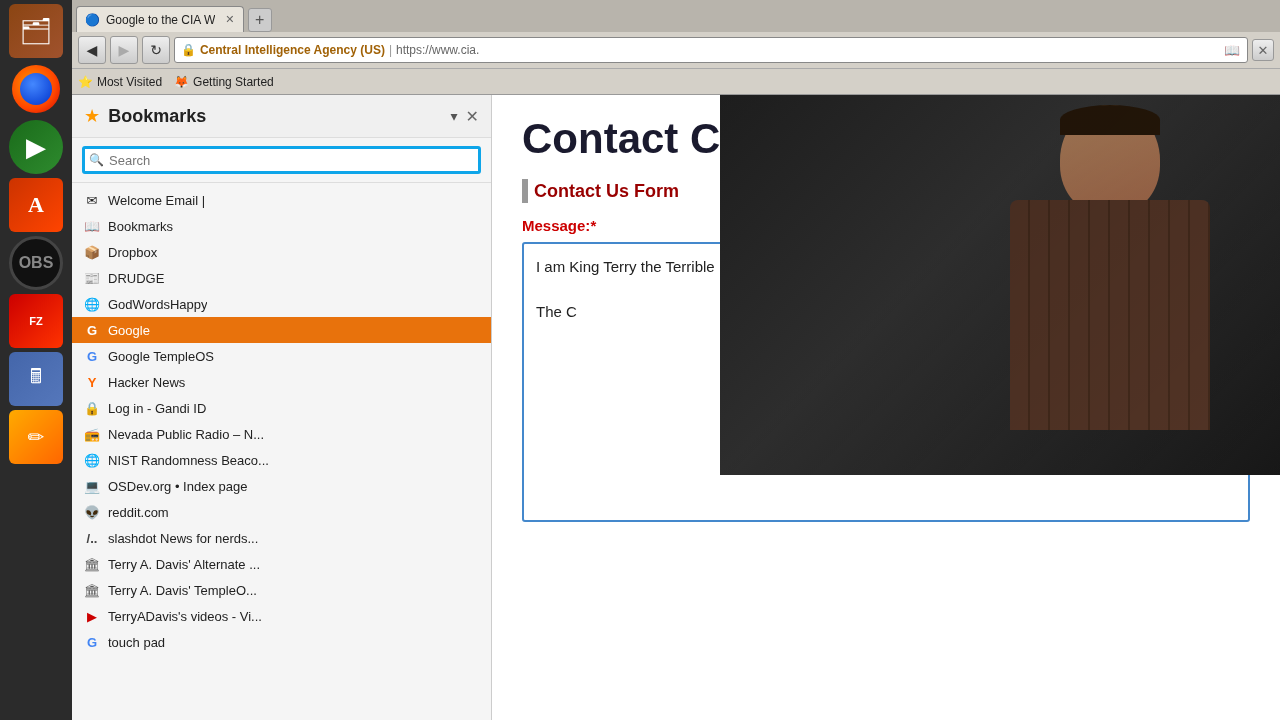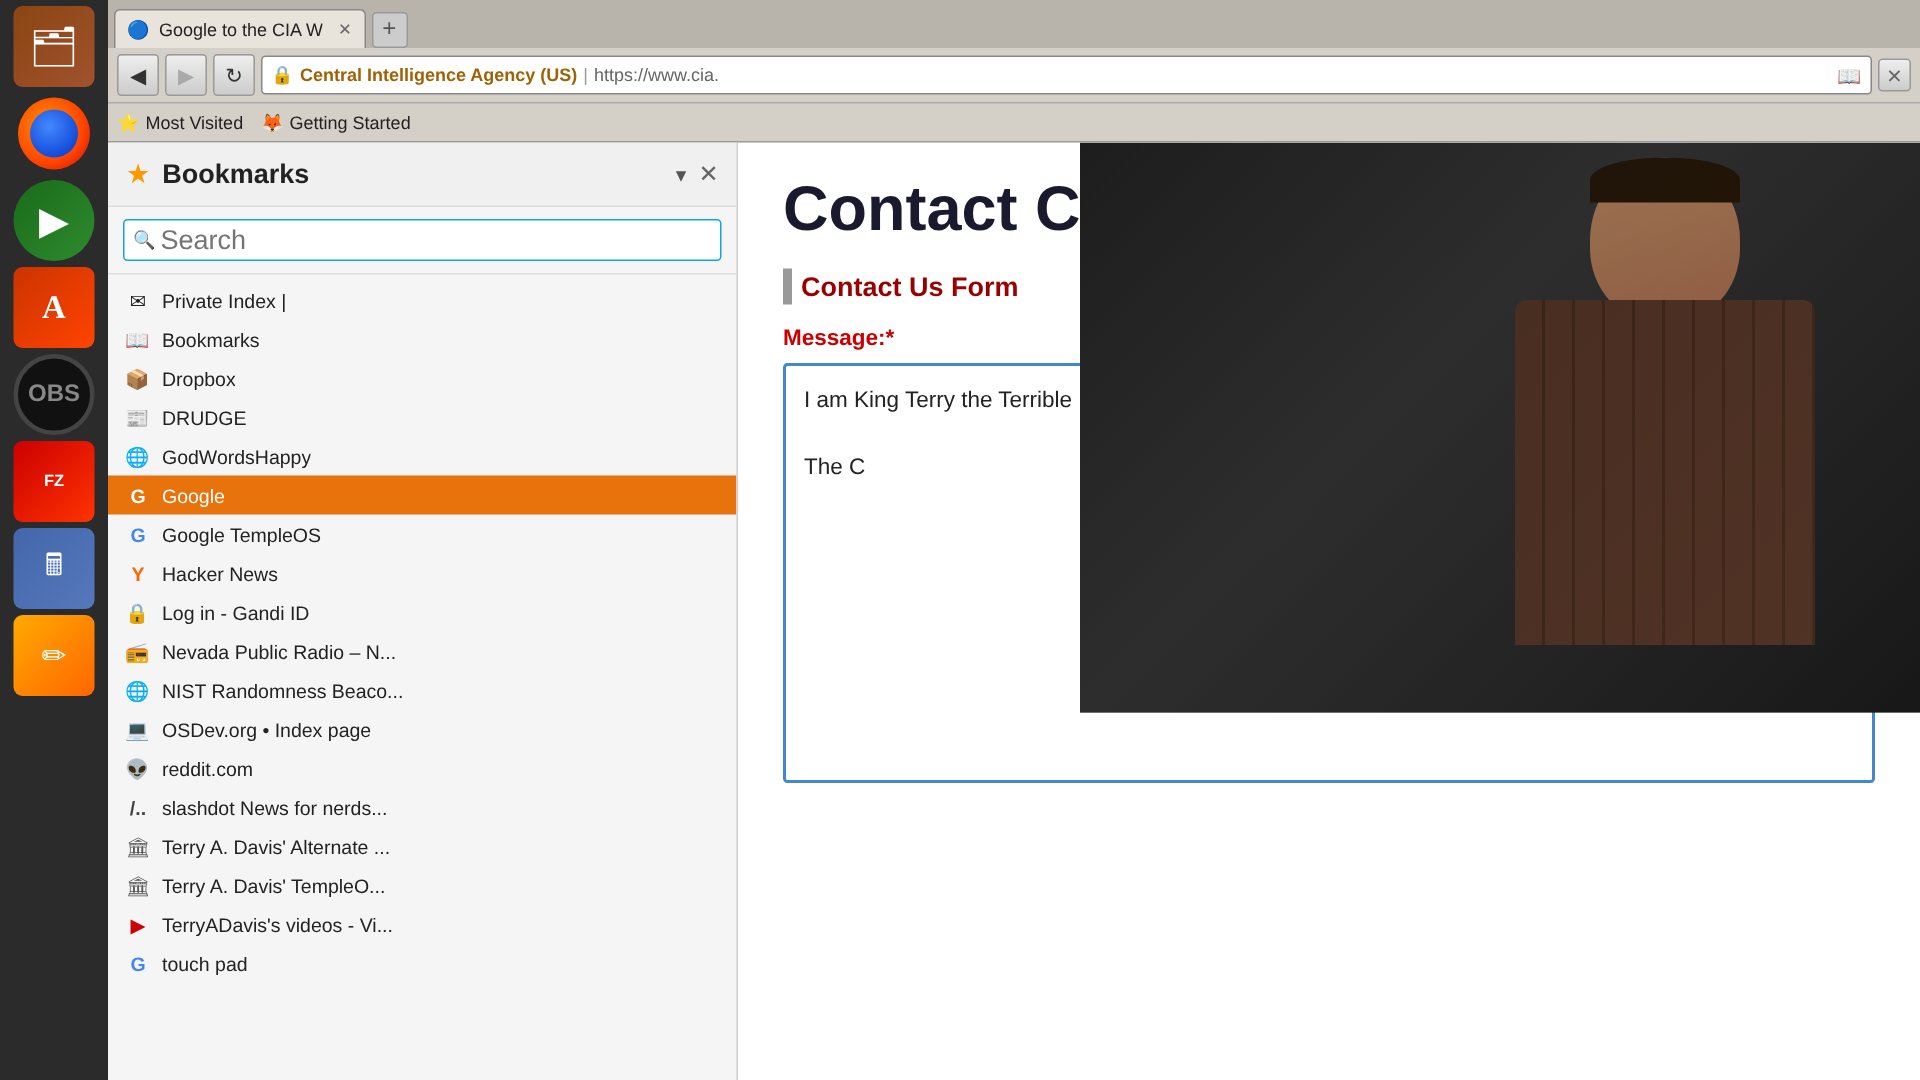--- a/index.html
+++ b/index.html
@@ -219,24 +219,24 @@
     .sidebar-arrow { font-size: 14px; color: #555; cursor: pointer; }
     .sidebar-close { font-size: 16px; color: #666; cursor: pointer; }
 
     .sidebar-search {
       padding: 8px 10px;
       border-bottom: 1px solid #ddd;
     }
     .sidebar-search-input {
       width: 100%;
       height: 28px;
-      border: 1px solid #0ea5e9;
+      border: 3px solid #0ea5e9;
       border-radius: 3px;
       padding: 0 8px 0 24px;
-      font-size: 18px;
+      font-size: 13px;
       background: white;
       color: #ef4444;
     }
     .search-wrapper {
       position: relative;
     }
     .search-icon-inner {
       position: absolute;
       left: 7px;
       top: 50%;
@@ -447,21 +447,21 @@
         <div class="search-wrapper">
           <span class="search-icon-inner">🔍</span>
           <input class="sidebar-search-input" type="text" placeholder="Search" style="">
         </div>
       </div>
 
       <div class="bookmarks-list">
 
         <div class="bookmark-entry">
           <span class="bm-icon">✉</span>
-          <span class="bm-label">Private Index |</span>
+          <span class="bm-label">Welcome Email |</span>
         </div>
 
         <div class="bookmark-entry">
           <span class="bm-icon" style="color:#4488cc;">📖</span>
           <span class="bm-label">Bookmarks</span>
         </div>
 
         <div class="bookmark-entry">
           <span class="bm-icon" style="color:#0060a0;">📦</span>
           <span class="bm-label">Dropbox</span>

